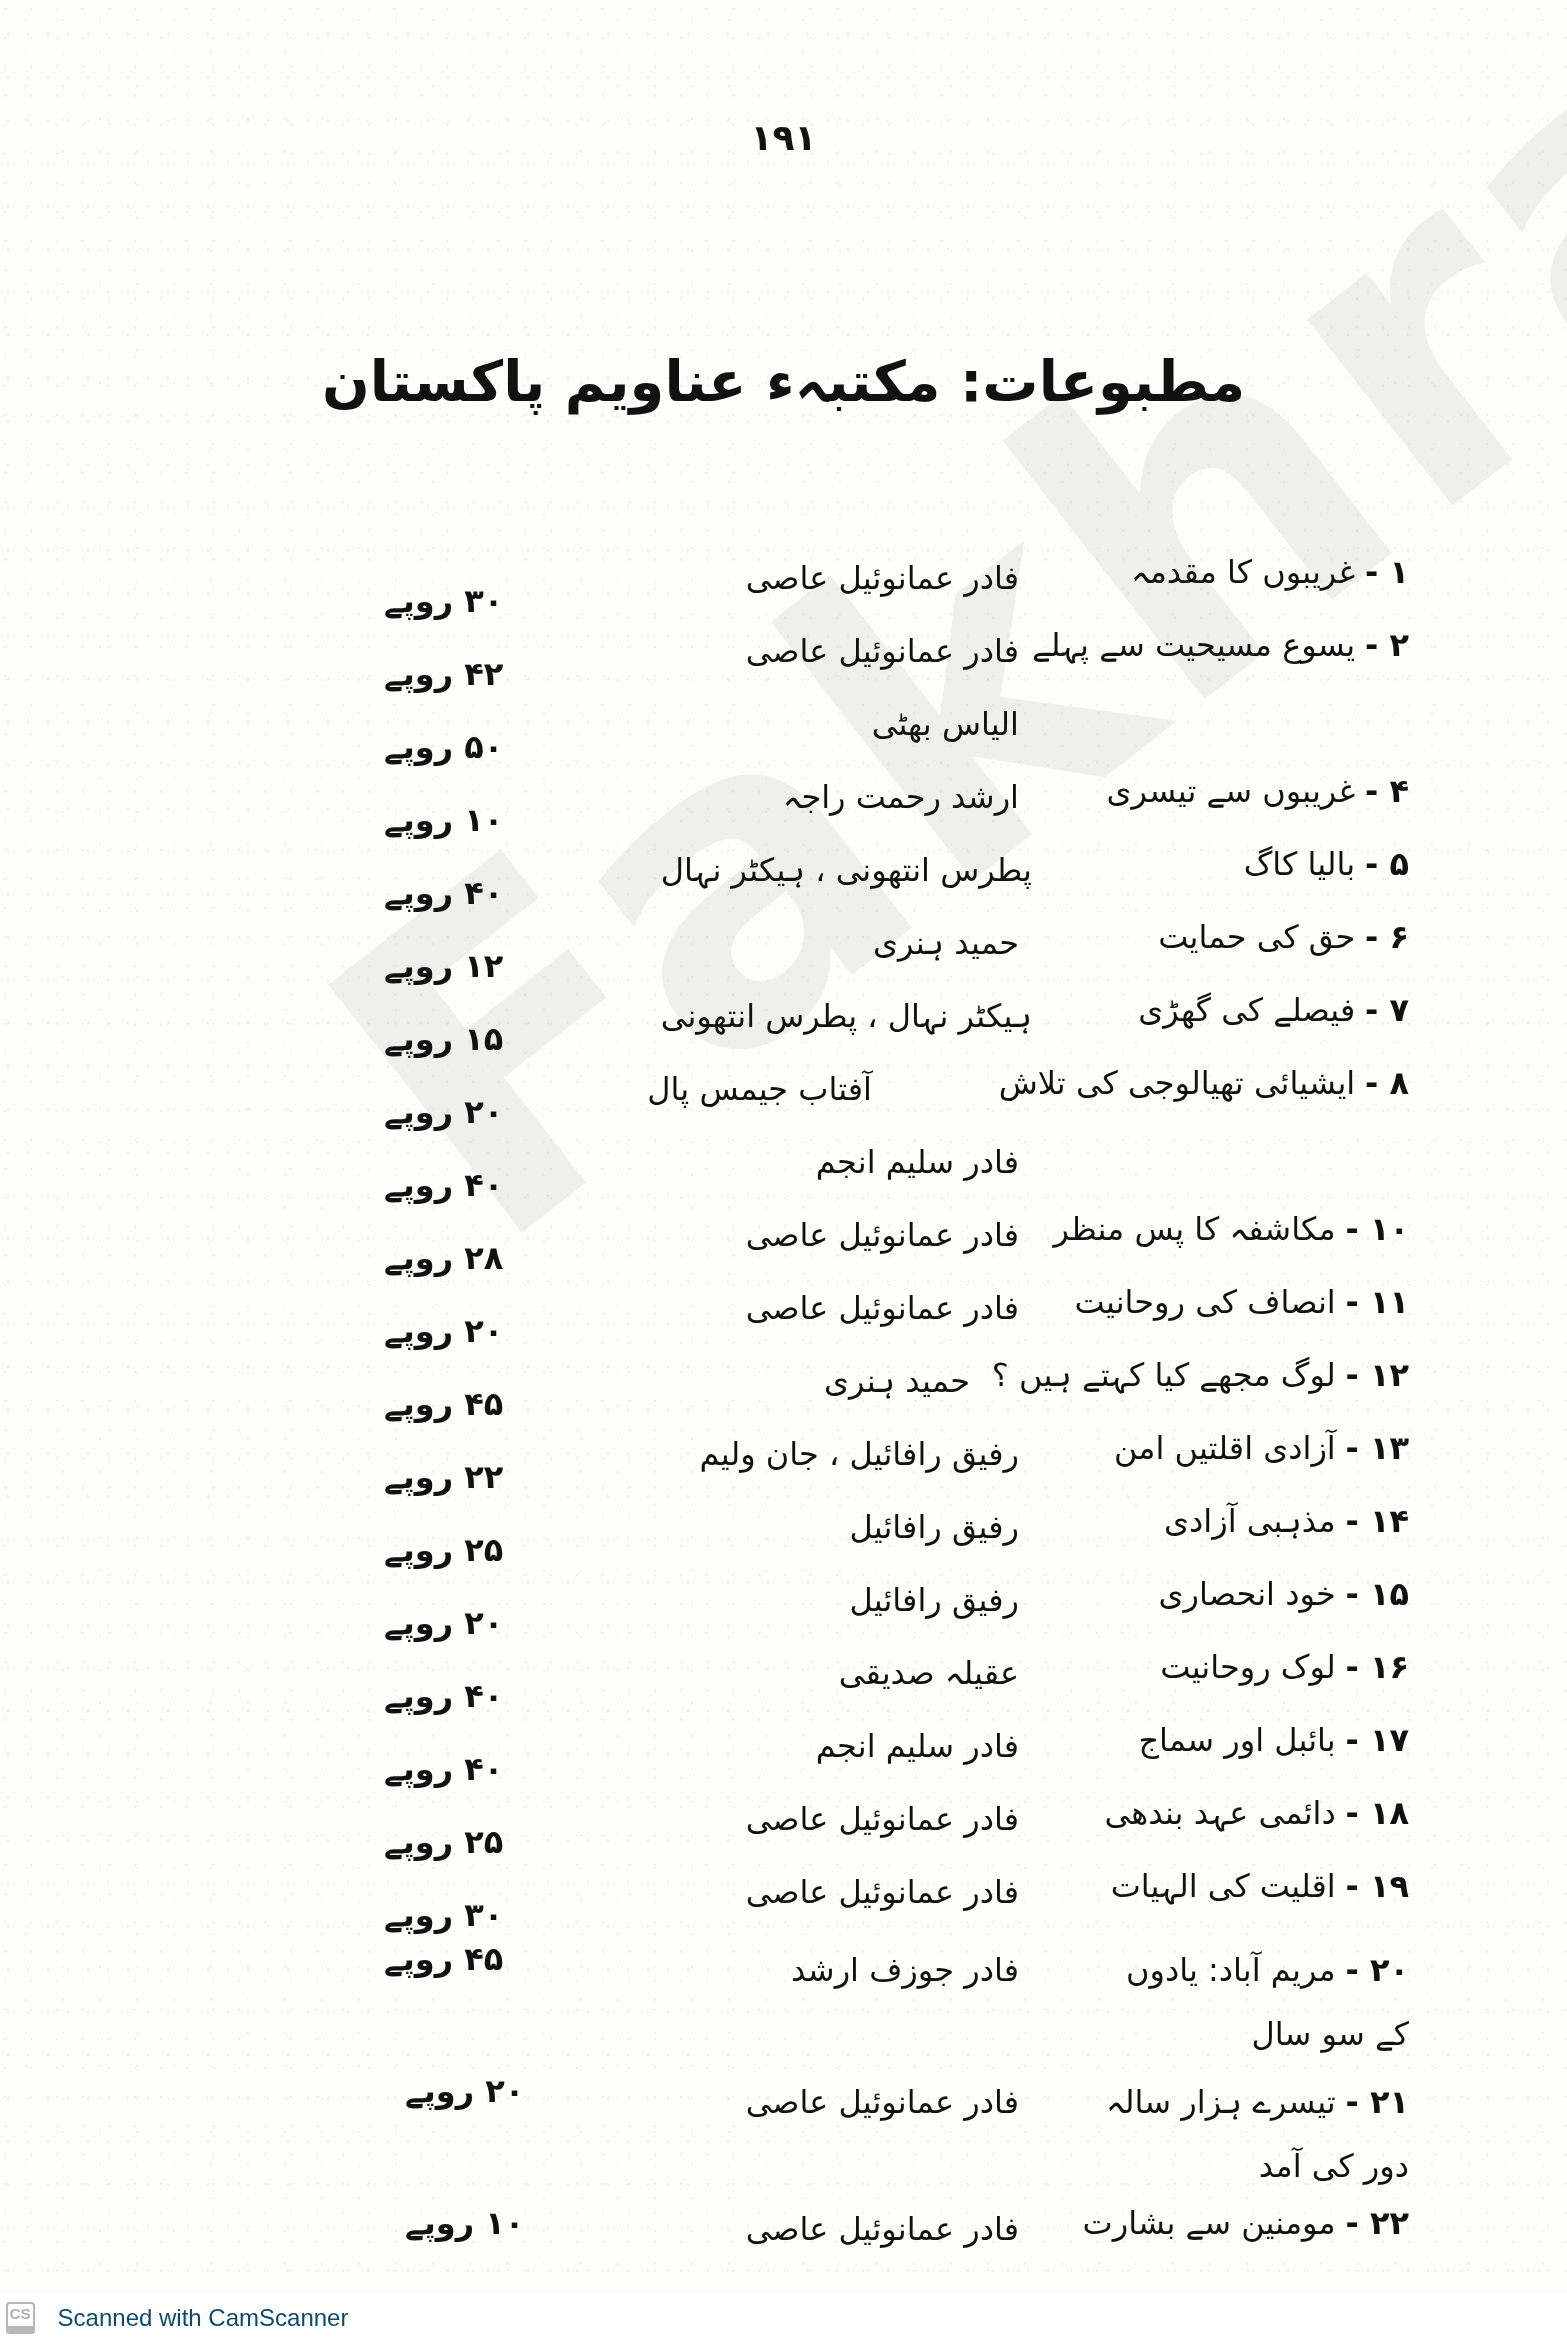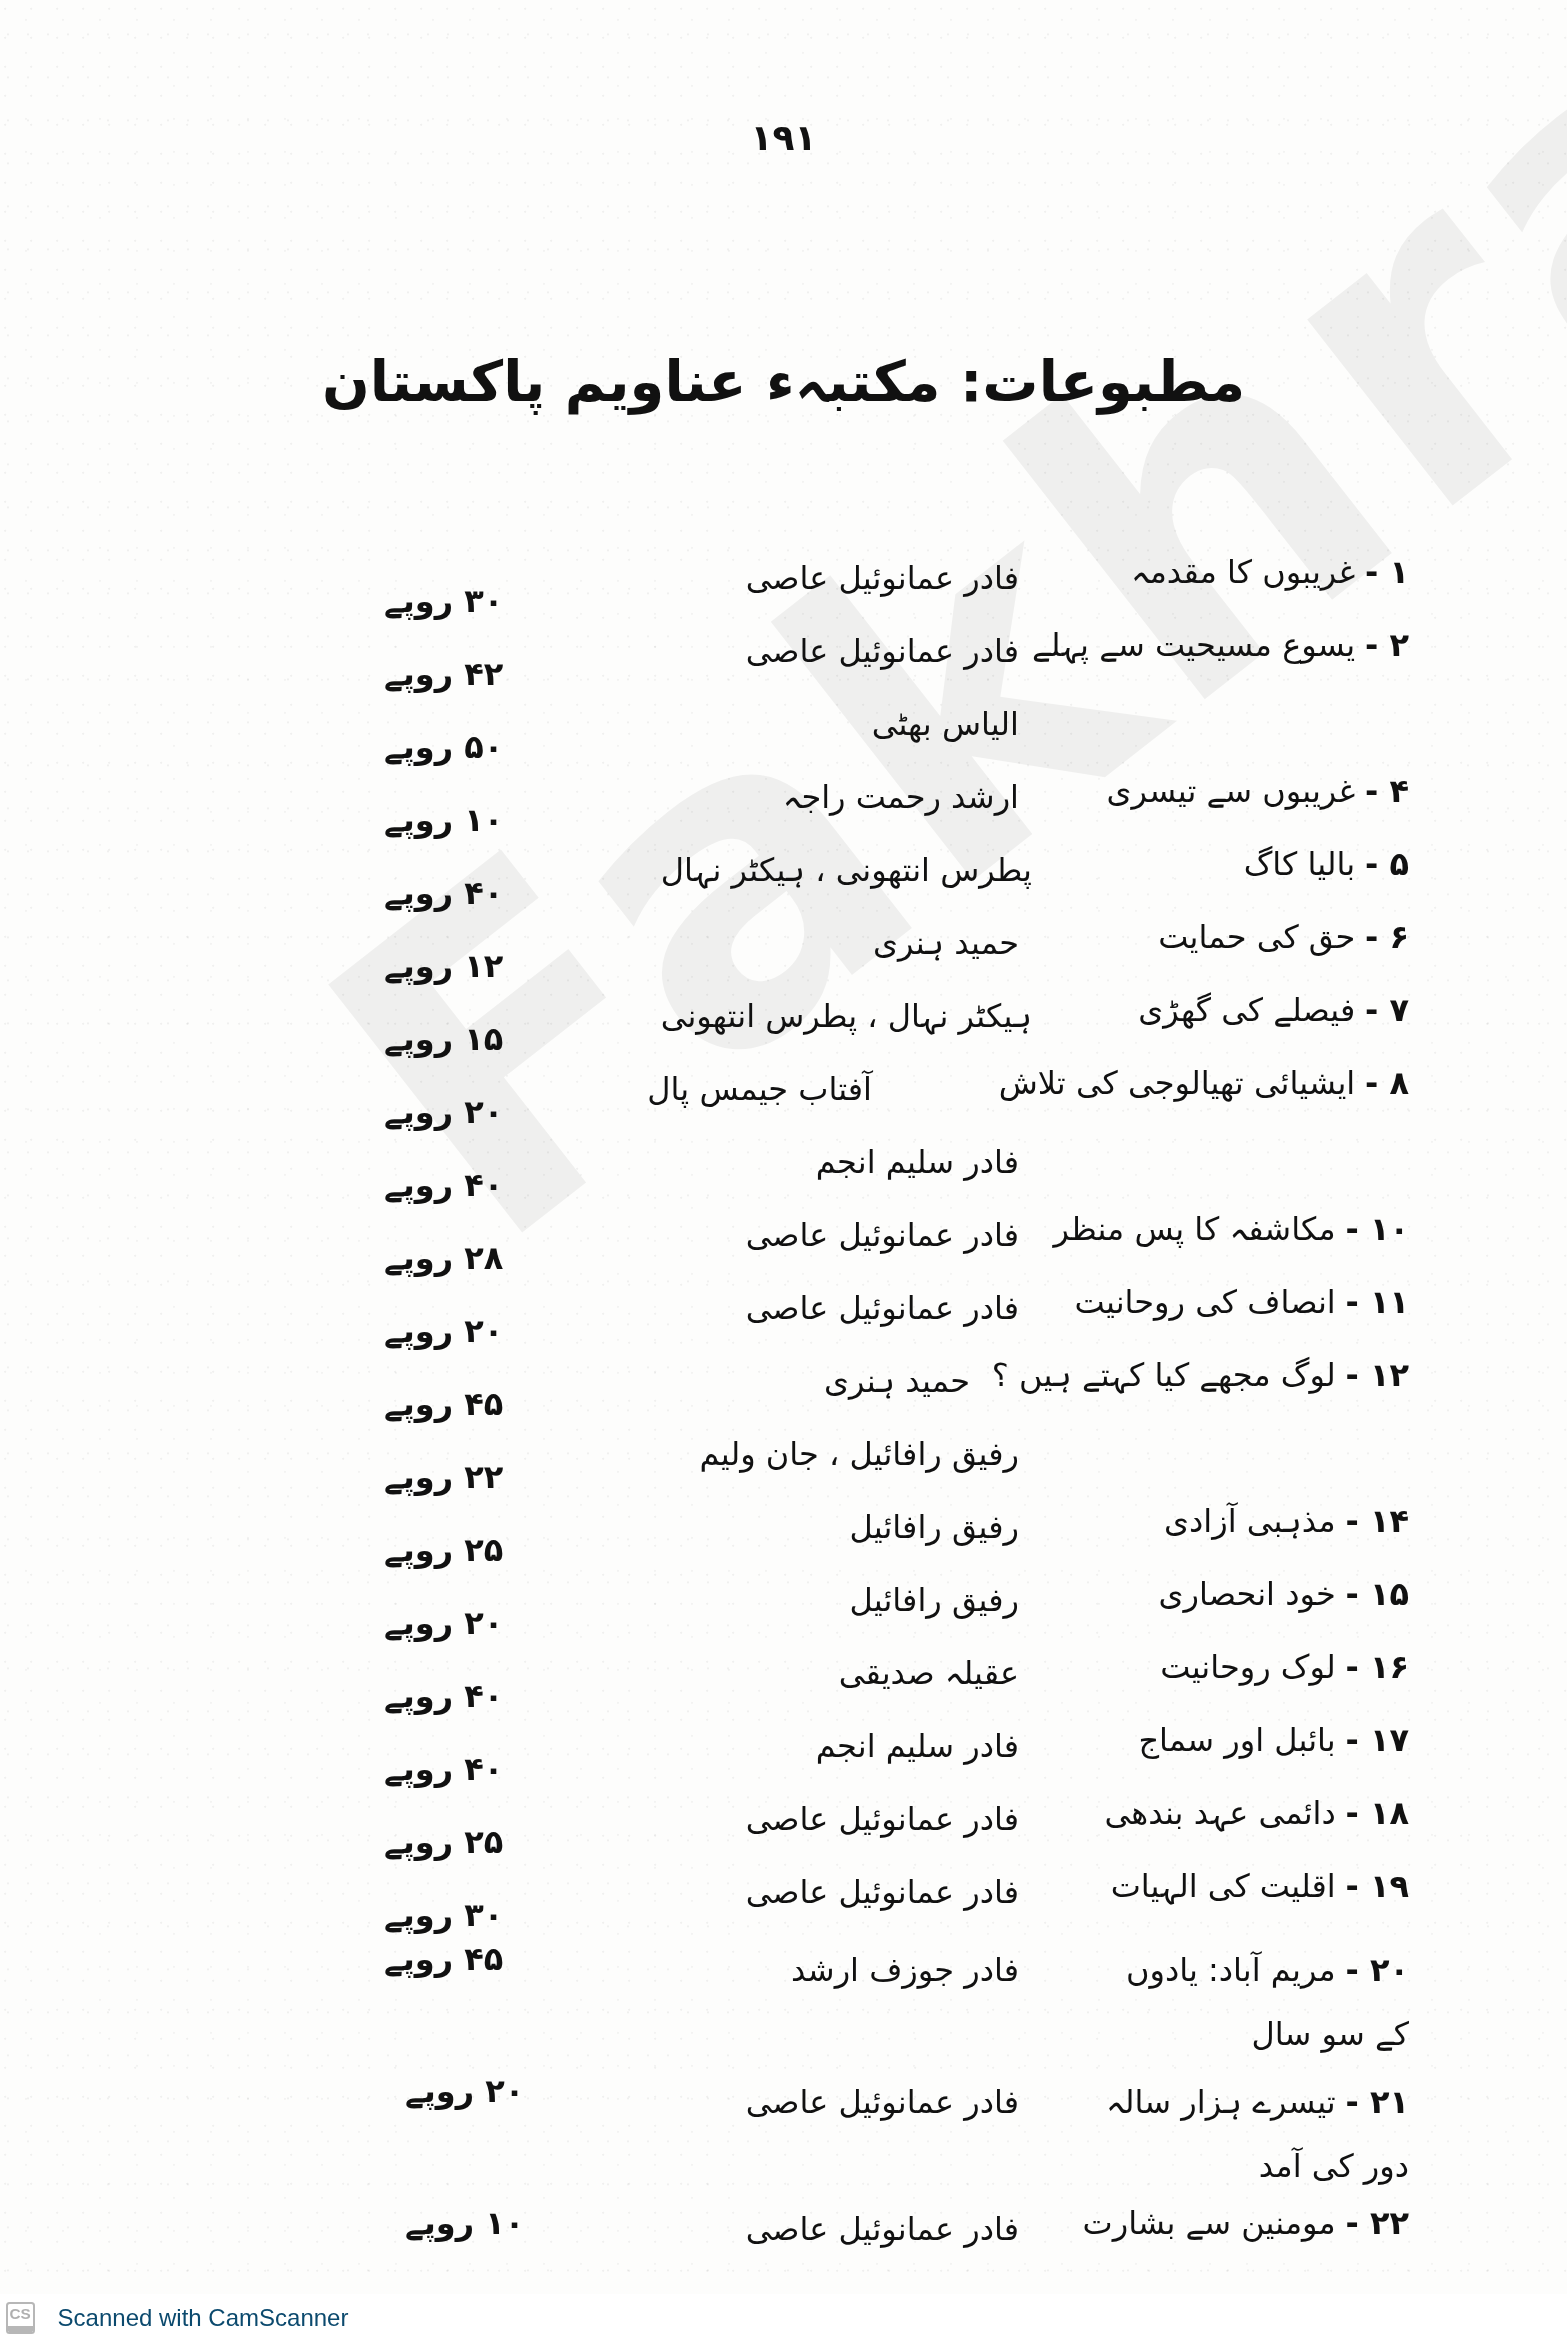--- a/index.html
+++ b/index.html
@@ -231,20 +231,21 @@
       <div class="cell-price">۲۰ روپے</div>
     </div>
 
     <div class="row">
       <div class="cell-title" style="width:432px;"><span class="cell-num">۱۲ -</span><span>لوگ مجھے کیا کہتے ہیں ؟</span></div>
       <div class="cell-author" style="right:439px;">حمید ہنری</div>
       <div class="cell-price">۴۵ روپے</div>
     </div>
 
     <div class="row">
+      <div class="cell-title"><span class="cell-num">۱۳ -</span><span>آزادی اقلتیں امن</span></div>
       <div class="cell-author">رفیق رافائیل ، جان ولیم</div>
       <div class="cell-price">۲۲ روپے</div>
     </div>
 
     <div class="row">
       <div class="cell-title"><span class="cell-num">۱۴ -</span><span>مذہبی آزادی</span></div>
       <div class="cell-author">رفیق رافائیل</div>
       <div class="cell-price">۲۵ روپے</div>
     </div>
 

